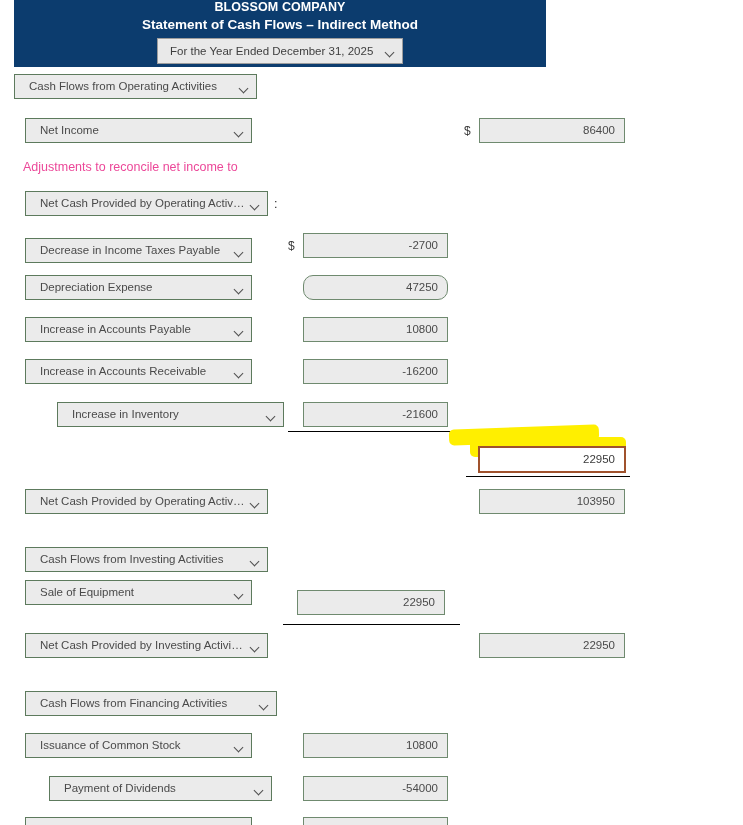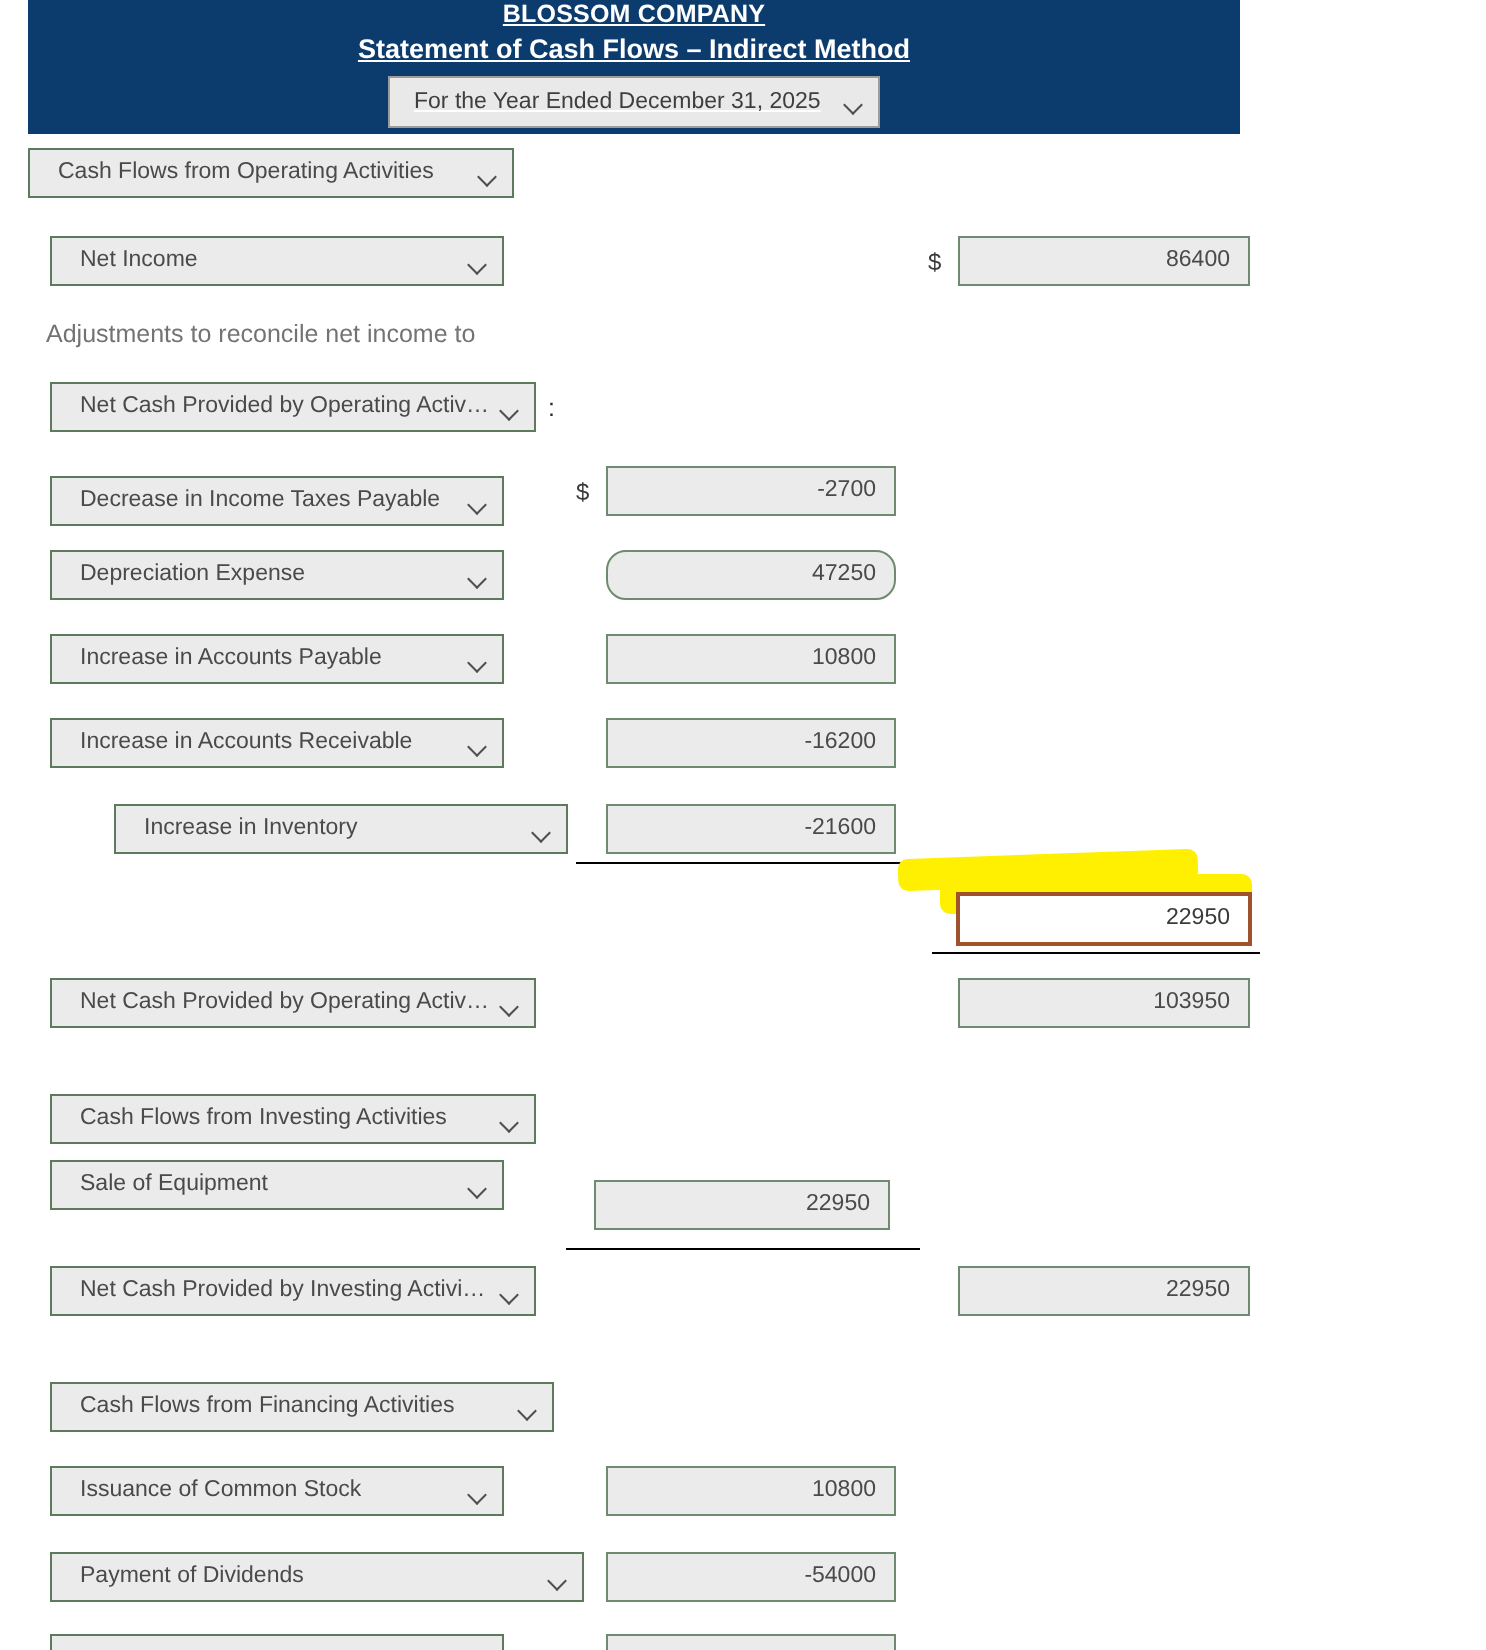--- a/index.html
+++ b/index.html
@@ -13,26 +13,25 @@
     overflow: hidden;
     font-family: "Liberation Sans", sans-serif;
     position: relative;
   }
 
   
   .banner {
     position: absolute;
     left: 14px;
     top: 0;
-    width: 606px;
+    width: 532px;
     height: 67px;
     background: #0c3c6e;
     color: #ffffff;
     text-align: center;
-    text-decoration: underline;
   }
   .banner .company {
     font-size: 12.5px;
     font-weight: bold;
     letter-spacing: 0.1px;
     margin-top: -1px;
     line-height: 16px;
   }
   .banner .stmt {
     font-size: 13.5px;
@@ -108,21 +107,21 @@
 
   .dollar {
     position: absolute;
     font-size: 12px;
     color: #3a3a3a;
   }
 
   .plaintext {
     position: absolute;
     font-size: 12.5px;
-    color: #737373;
+    color: #ec4899;
   }
 
   .colon {
     position: absolute;
     font-size: 12.5px;
     color: #2b2b2b;
   }
 
   .rule {
     position: absolute;
@@ -227,20 +226,20 @@
 <div class="row" style="left:25px; top:691px;">
   <div class="sel" style="width:252px;">Cash Flows from Financing Activities</div>
 </div>
 
 <div class="row" style="left:25px; top:733px;">
   <div class="sel" style="width:227px;">Issuance of Common Stock</div>
 </div>
 <div class="amt" style="position:absolute; left:303px; top:733px; width:145px;">10800</div>
 
 <div class="row" style="left:25px; top:776px;">
-  <div class="sel" style="width:267px;">Payment of Dividends</div>
+  <div class="sel" style="width:223px;margin-left:24px;">Payment of Dividends</div>
 </div>
 <div class="amt" style="position:absolute; left:303px; top:776px; width:145px;">-54000</div>
 
 <div class="row" style="left:25px; top:817px;">
   <div class="sel" style="width:227px;"></div>
 </div>
 <div class="amt" style="position:absolute; left:303px; top:817px; width:145px;"></div>
 
 </body></html>

